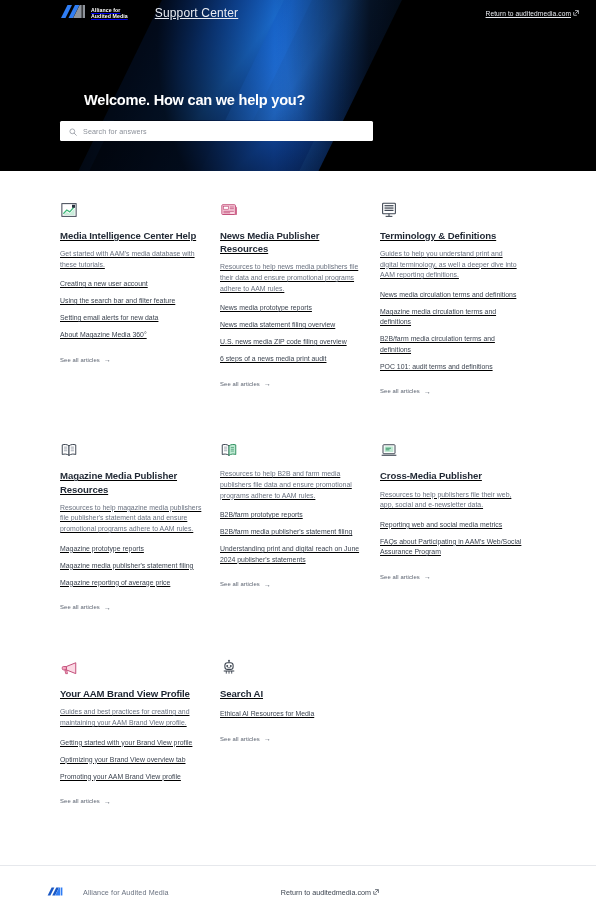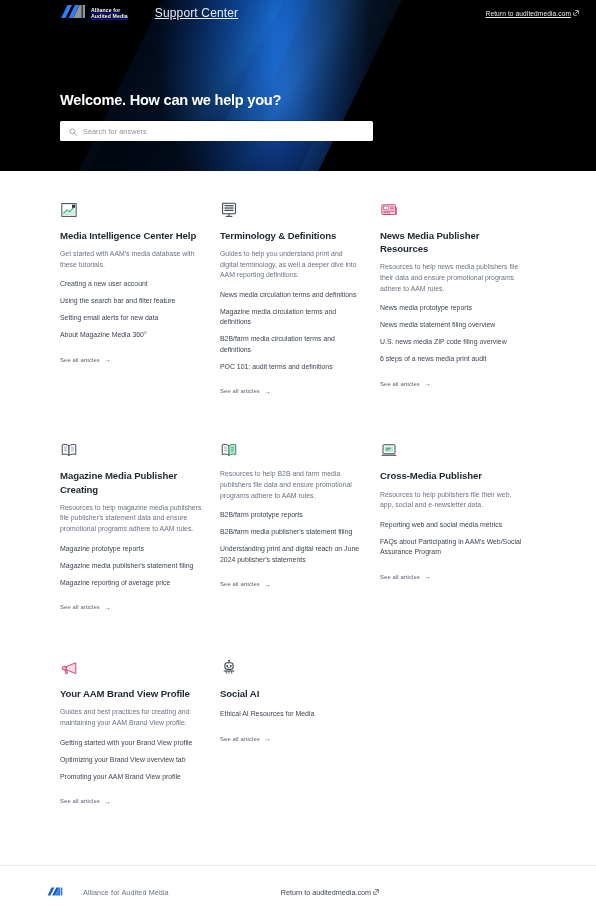--- a/index.html
+++ b/index.html
@@ -83,20 +83,21 @@
     letter-spacing: .1px;
   }
   .ext-ico { display: inline-block; }
 
   .hero-body { position: absolute; left: 60px; top: 92px; z-index: 6; }
   .hero-title {
     font-size: 14.6px;
     font-weight: bold;
     color: #ffffff;
     letter-spacing: -0.25px;
+    margin-left: 24px;
   }
   .searchbox {
     margin-top: 13px;
     width: 313px; height: 20px;
     background: #ffffff;
     border-radius: 1.5px;
     display: flex; align-items: center;
     padding: 8px 9px;
     gap: 6px;
   }
@@ -107,20 +108,21 @@
   .main {
     position: relative;
     padding: 26px 56px 0 60px;
     background: #fff;
   }
   .grid {
     display: grid;
     grid-template-columns: 160px 160px 160px;
     column-gap: 0px;
     row-gap: 0px;
+    text-decoration: underline;
   }
   .cell { padding-right: 18px; }
   .row-gap-1 { height: 40px; }
   .row-gap-2 { height: 42px; }
 
   .card-icon { height: 22px; margin-bottom: 10px; display: flex; align-items: flex-end; }
   .card-title {
     font-size: 9.6px;
     font-weight: bold;
     color: #1f2733;
@@ -248,45 +250,20 @@
         </div>
         <a class="see-all" href="#">
           <span>See all articles</span>
           <span class="arrow">→</span>
         </a>
       </div>
 
       <div class="cell">
         <div class="card-icon">
           <svg width="18" height="18" viewBox="0 0 24 24">
-            <rect x="3.5" y="3" width="17" height="14" rx="1" fill="#ffffff" stroke="#3c4450" stroke-width="1.4"></rect>
-            <rect x="6" y="5.5" width="12" height="1.6" fill="#3c4450"></rect>
-            <rect x="6" y="8.6" width="12" height="1.6" fill="#3c4450"></rect>
-            <rect x="6" y="11.7" width="12" height="1.6" fill="#3c4450"></rect>
-            <path d="M12 17 V20" stroke="#3c4450" stroke-width="1.4"></path>
-            <path d="M7.5 20.5 H16.5" stroke="#3c4450" stroke-width="1.4"></path>
-          </svg>
-        </div>
-        <div class="card-title">Terminology &amp; Definitions</div>
-        <div class="card-desc">Guides to help you understand print and digital terminology, as well a deeper dive into AAM reporting definitions.</div>
-        <div class="card-links">
-          <a class="card-link" href="#">News media circulation terms and definitions</a>
-          <a class="card-link" href="#">Magazine media circulation terms and definitions</a>
-          <a class="card-link" href="#">B2B/farm media circulation terms and definitions</a>
-          <a class="card-link" href="#">POC 101: audit terms and definitions</a>
-        </div>
-        <a class="see-all" href="#">
-          <span>See all articles</span>
-          <span class="arrow">→</span>
-        </a>
-      </div>
-
-      <div class="cell">
-        <div class="card-icon">
-          <svg width="18" height="18" viewBox="0 0 24 24">
             <rect x="2.5" y="5" width="18" height="13" rx="1" fill="#fbd9e4" stroke="#c14c78" stroke-width="1.3"></rect>
             <rect x="4.5" y="7" width="7" height="4" fill="#ffffff" stroke="#c14c78" stroke-width=".9"></rect>
             <rect x="13" y="7.4" width="5.5" height="1.2" fill="#c14c78"></rect>
             <rect x="13" y="9.8" width="5.5" height="1.2" fill="#c14c78"></rect>
             <rect x="4.5" y="13" width="14" height="1.2" fill="#c14c78"></rect>
             <rect x="4.5" y="15.2" width="9" height="1.2" fill="#c14c78"></rect>
             <path d="M20.5 7 L22 8.5 V18 H20.5 Z" fill="#f4a8c0" stroke="#c14c78" stroke-width="1"></path>
           </svg>
         </div>
         <div class="card-title">News Media Publisher Resources</div>
@@ -296,34 +273,59 @@
           <a class="card-link" href="#">News media statement filing overview</a>
           <a class="card-link" href="#">U.S. news media ZIP code filing overview</a>
           <a class="card-link" href="#">6 steps of a news media print audit</a>
         </div>
         <a class="see-all" href="#">
           <span>See all articles</span>
           <span class="arrow">→</span>
         </a>
       </div>
 
+      <div class="cell">
+        <div class="card-icon">
+          <svg width="18" height="18" viewBox="0 0 24 24">
+            <rect x="3.5" y="3" width="17" height="14" rx="1" fill="#ffffff" stroke="#3c4450" stroke-width="1.4"></rect>
+            <rect x="6" y="5.5" width="12" height="1.6" fill="#3c4450"></rect>
+            <rect x="6" y="8.6" width="12" height="1.6" fill="#3c4450"></rect>
+            <rect x="6" y="11.7" width="12" height="1.6" fill="#3c4450"></rect>
+            <path d="M12 17 V20" stroke="#3c4450" stroke-width="1.4"></path>
+            <path d="M7.5 20.5 H16.5" stroke="#3c4450" stroke-width="1.4"></path>
+          </svg>
+        </div>
+        <div class="card-title">Terminology &amp; Definitions</div>
+        <div class="card-desc">Guides to help you understand print and digital terminology, as well a deeper dive into AAM reporting definitions.</div>
+        <div class="card-links">
+          <a class="card-link" href="#">News media circulation terms and definitions</a>
+          <a class="card-link" href="#">Magazine media circulation terms and definitions</a>
+          <a class="card-link" href="#">B2B/farm media circulation terms and definitions</a>
+          <a class="card-link" href="#">POC 101: audit terms and definitions</a>
+        </div>
+        <a class="see-all" href="#">
+          <span>See all articles</span>
+          <span class="arrow">→</span>
+        </a>
+      </div>
+
       <div class="row-gap-1"></div>
       <div class="row-gap-1"></div>
       <div class="row-gap-1"></div>
 
       <div class="cell">
         <div class="card-icon">
           <svg width="18" height="18" viewBox="0 0 24 24">
             <path d="M12 6.5 C9.5 4.4 6 4.2 3 5.2 V18 C6 17 9.5 17.2 12 19.2 Z" fill="#ffffff" stroke="#3c4450" stroke-width="1.3"></path>
             <path d="M12 6.5 C14.5 4.4 18 4.2 21 5.2 V18 C18 17 14.5 17.2 12 19.2 Z" fill="#ffffff" stroke="#3c4450" stroke-width="1.3"></path>
             <path d="M5.4 8.2 H9.6 M5.4 10.6 H9.6 M5.4 13 H9.6" stroke="#7a8290" stroke-width=".9"></path>
             <path d="M14.4 8.2 H18.6 M14.4 10.6 H18.6 M14.4 13 H18.6" stroke="#7a8290" stroke-width=".9"></path>
           </svg>
         </div>
-        <div class="card-title">Magazine Media Publisher Creating</div>
+        <div class="card-title">Magazine Media Publisher Resources</div>
         <div class="card-desc">Resources to help magazine media publishers file publisher's statement data and ensure promotional programs adhere to AAM rules.</div>
         <div class="card-links">
           <a class="card-link" href="#">Magazine prototype reports</a>
           <a class="card-link" href="#">Magazine media publisher's statement filing</a>
           <a class="card-link" href="#">Magazine reporting of average price</a>
         </div>
         <a class="see-all" href="#">
           <span>See all articles</span>
           <span class="arrow">→</span>
         </a>
@@ -403,21 +405,21 @@
             <path d="M12 2.5 V5" stroke="#3c4450" stroke-width="1.2"></path>
             <circle cx="12" cy="2.2" r="1.2" fill="#3c4450"></circle>
             <rect x="6.5" y="5" width="11" height="9" rx="3.6" fill="#ffffff" stroke="#3c4450" stroke-width="1.4"></rect>
             <circle cx="9.6" cy="9.2" r="1.3" fill="#3c4450"></circle>
             <circle cx="14.4" cy="9.2" r="1.3" fill="#3c4450"></circle>
             <path d="M9.8 11.8 H14.2" stroke="#3c4450" stroke-width="1.1"></path>
             <path d="M5 16 H19" stroke="#3c4450" stroke-width="1.4"></path>
             <path d="M8.4 16 V19.5 M12 16 V19.5 M15.6 16 V19.5" stroke="#3c4450" stroke-width="1.2"></path>
           </svg>
         </div>
-        <div class="card-title">Social AI</div>
+        <div class="card-title">Search AI</div>
         <div class="card-desc"></div>
         <div class="card-links">
           <a class="card-link" href="#">Ethical AI Resources for Media</a>
         </div>
         <a class="see-all" href="#">
           <span>See all articles</span>
           <span class="arrow">→</span>
         </a>
       </div>
 

